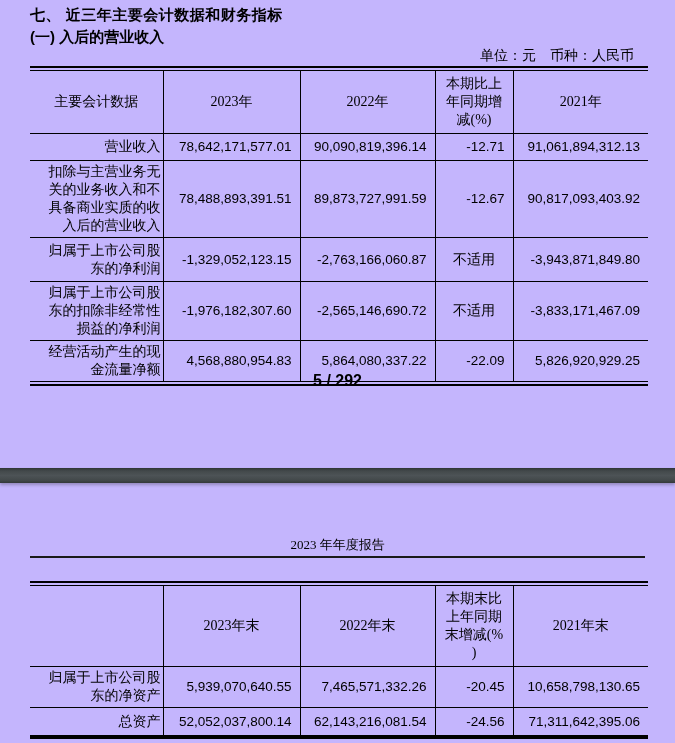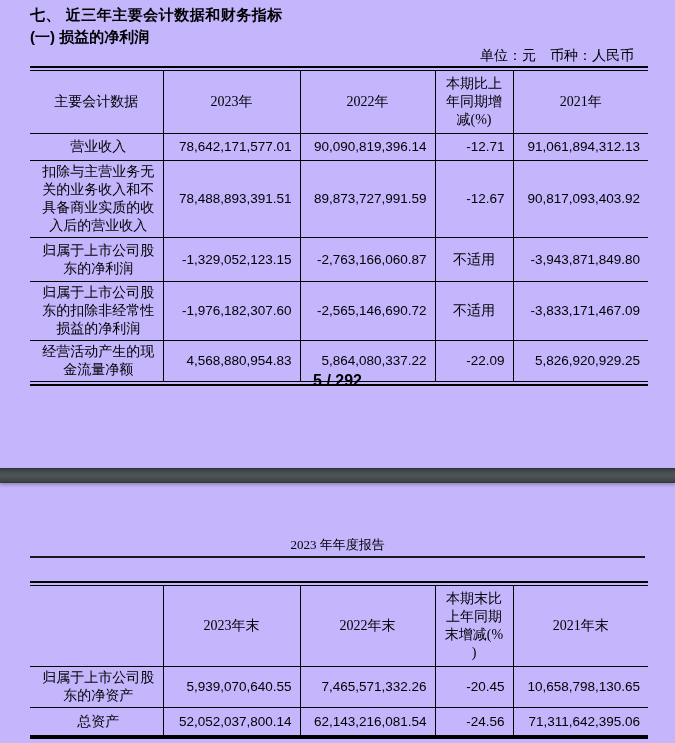--- a/index.html
+++ b/index.html
@@ -14,41 +14,41 @@
   .tbl-wrap { position:absolute; left:30px; width:618px; border-top:2px solid #000; padding-top:2px; }
   .t1 { top:66px; border-bottom:2px solid #000; padding-bottom:2px; }
   .t2 { top:581px; border-bottom:3px solid #000; }
   table { width:100%; border-collapse:collapse; table-layout:fixed; }
   .t1 table { border-top:1px solid #000; border-bottom:1px solid #000; }
   .t2 table { border-top:1px solid #000; }
   td { border:1px solid #000; font-size:14px; line-height:18px; vertical-align:middle; white-space:pre-line; overflow:hidden; }
   td:first-child { border-left:none; }
   td:last-child { border-right:none; }
   tr.hdr td { text-align:center; padding:4px 2px; }
-  td.lbl { text-align:center; padding:2px 2px 2px 6px; }
+  td.lbl { text-align:right; padding:2px 2px 2px 6px; }
   td.num { text-align:right; padding:2px 8px 2px 2px; font-family:"Liberation Sans","DejaVu Sans",sans-serif; font-size:13.5px; }
   td.ctr { text-align:center; padding:2px 2px; }
 
   .page-num { position:absolute; top:372px; left:0; width:675px; text-align:center; font-family:"Liberation Sans","DejaVu Sans",sans-serif; font-weight:bold; font-size:16px; }
 
   .page-separator { position:absolute; top:468px; left:0; width:675px; height:15px;
     background:linear-gradient(to bottom,#2f3436 0%,#43494b 20%,#4d5356 50%,#43494b 80%,#33383a 100%);
     box-shadow:0 2px 3px rgba(0,0,0,0.25); }
 
   .report-header { position:absolute; top:536px; left:0; width:675px; text-align:center; font-size:13px; }
   .header-rule { position:absolute; top:556px; left:30px; width:615px; border-top:2px solid #1a1a1a; }
 </style>
 </head>
 <body>
 
 <div class="screen">
 
   <div>
     <div class="sec-title">七、 近三年主要会计数据和财务指标</div>
-    <div class="sub-title">(一) 损益的净利润</div>
+    <div class="sub-title">(一) 入后的营业收入</div>
     <div class="unit-note">单位：元　币种：人民币</div>
 
     <div class="tbl-wrap t1">
       <table>
         <colgroup>
             <col style="width:133px">
             <col style="width:137px">
             <col style="width:135px">
             <col style="width:78px">
             <col style="width:135px">

